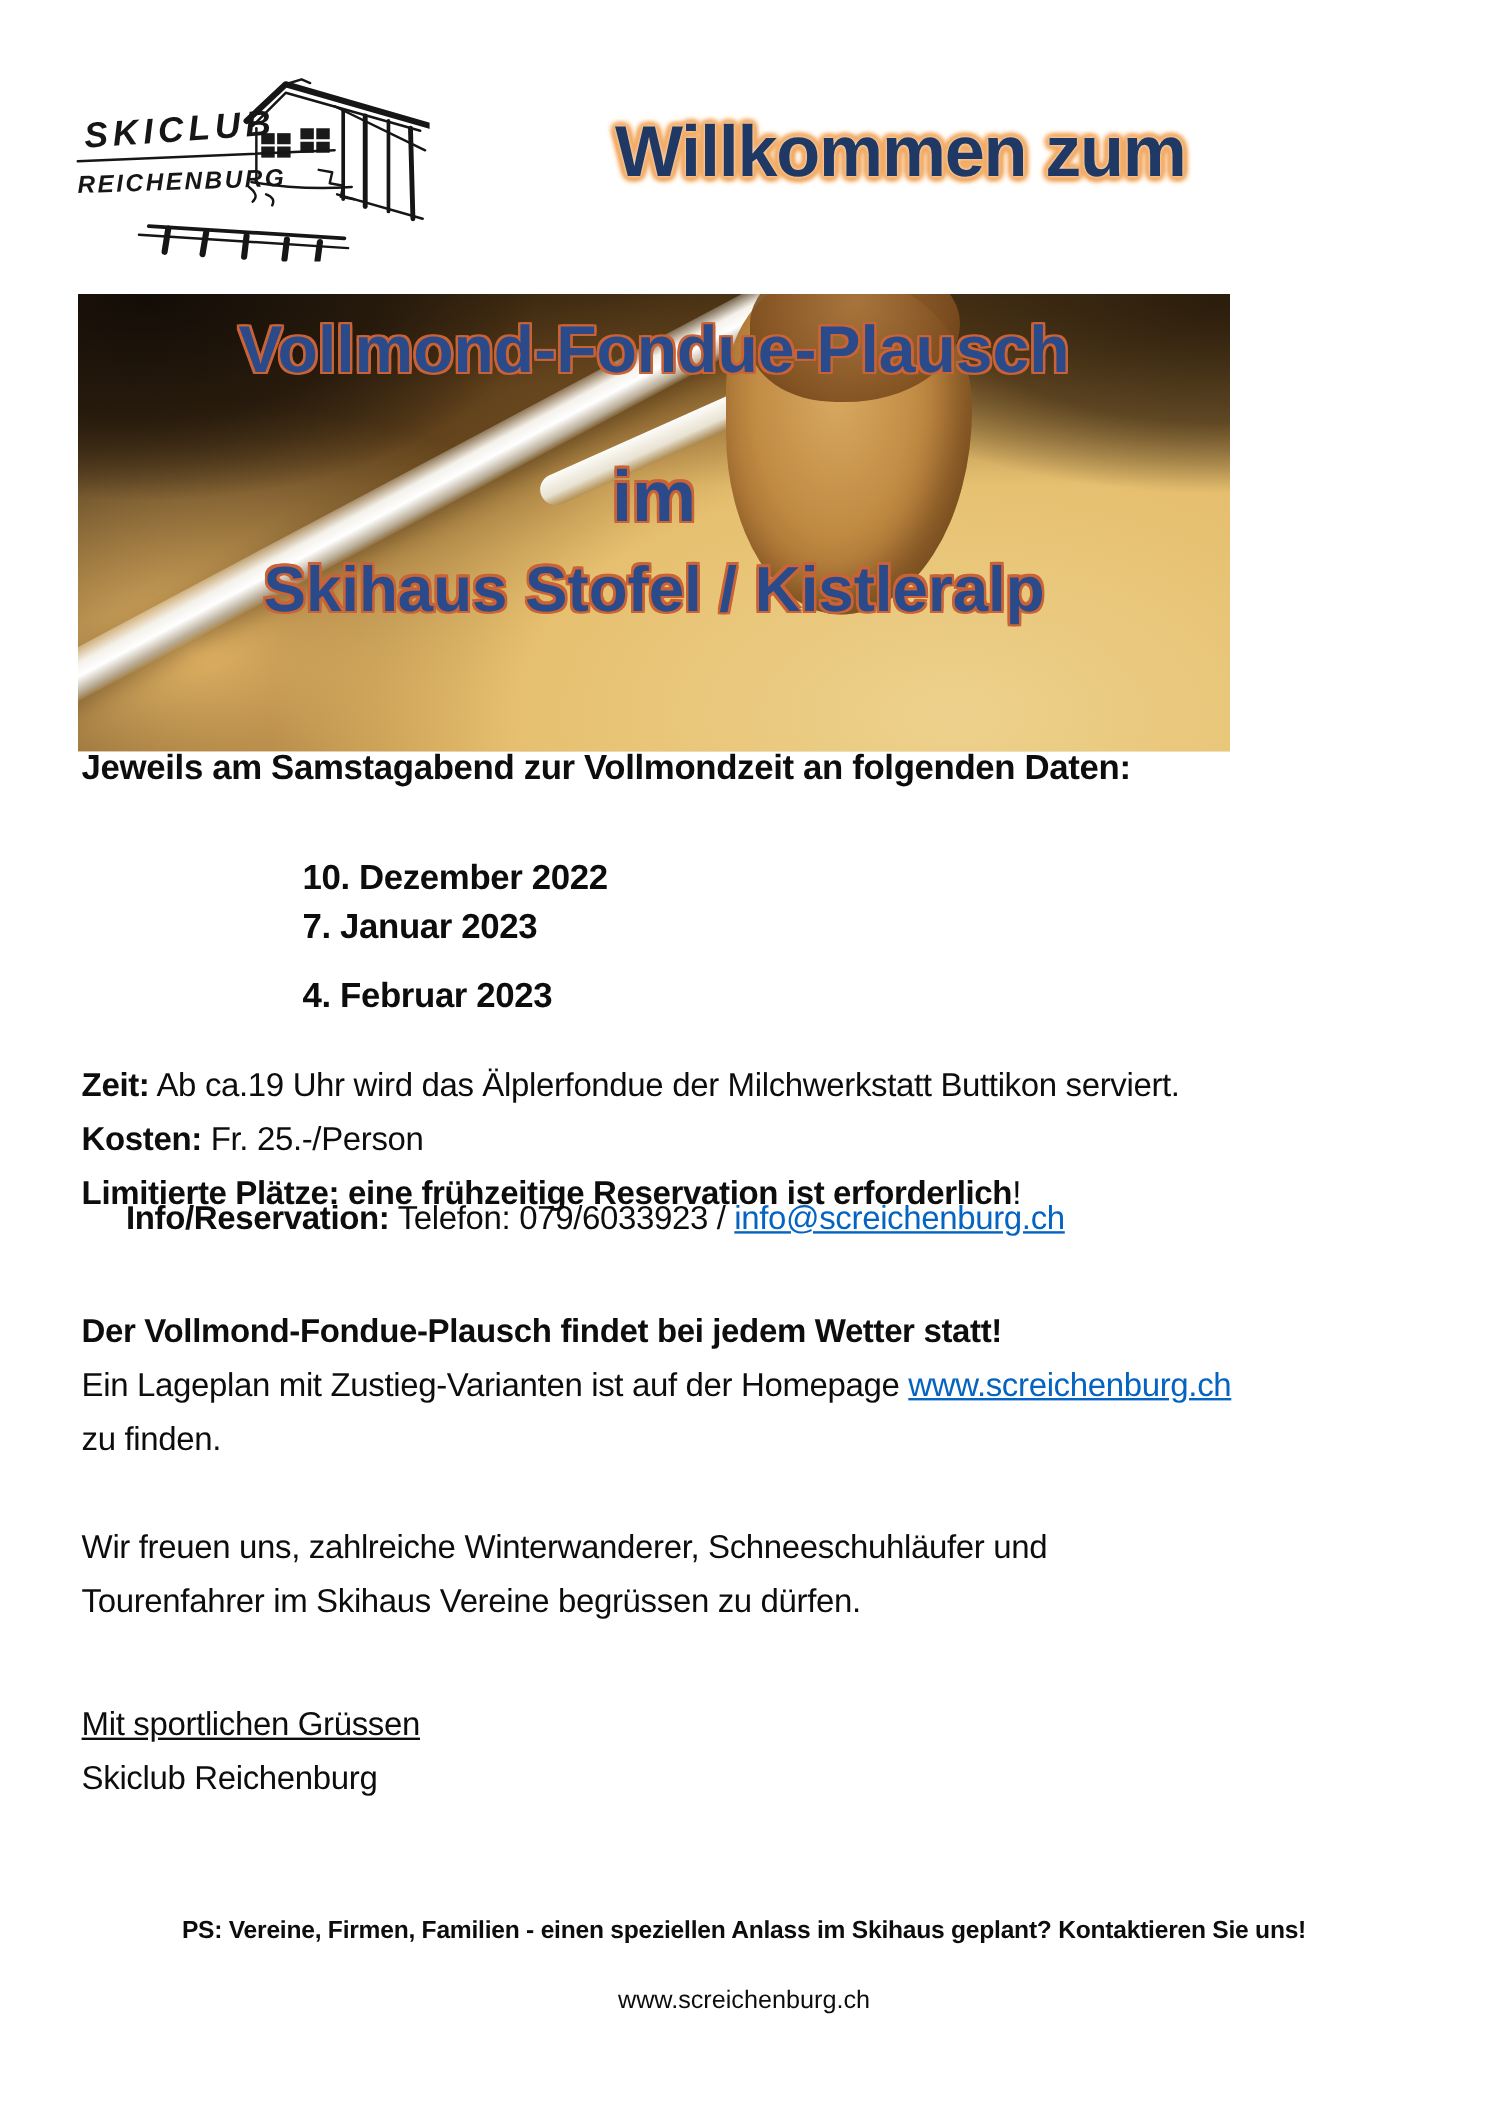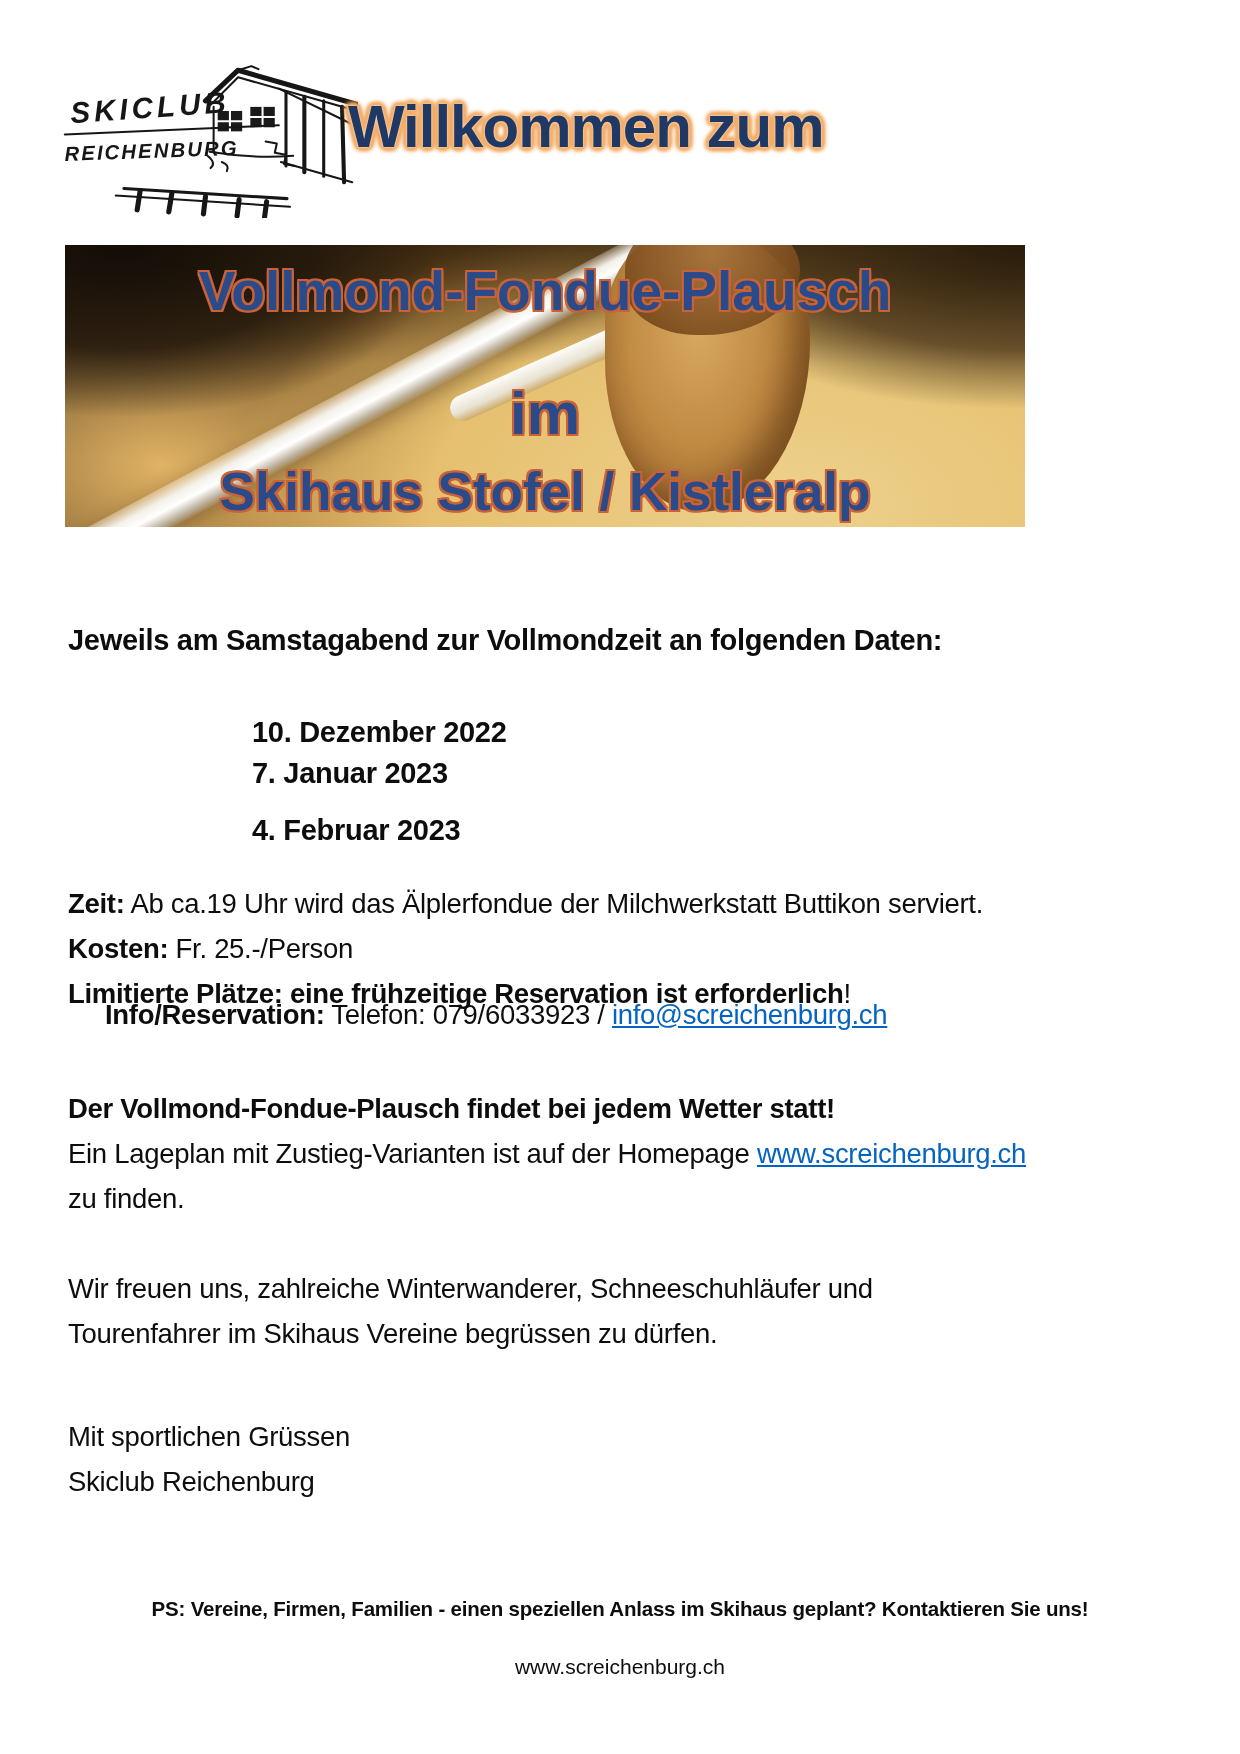--- a/index.html
+++ b/index.html
@@ -9,33 +9,33 @@
     background:#ffffff; overflow:hidden;
     font-family:"Liberation Sans", sans-serif; color:#111;
   }
 
   
   .logo { position:absolute; left:56px; top:60px; width:302px; height:158px; }
 
   
   .headline {
     position:absolute; left:348px; top:92px; width:640px;
-    text-align:left; font-size:60px; font-weight:bold; letter-spacing:-1px;
+    text-align:right; font-size:60px; font-weight:bold; letter-spacing:-1px;
     color:#1f3864; white-space:nowrap;
     text-shadow:
       0 0 3px #fbe3cb, 0 0 6px #f6bd8d,
       -2px -2px 4px #f0a050, 2px -2px 4px #f0a050,
       -2px 2px 4px #f0a050, 2px 2px 4px #f0a050,
       0 3px 5px #f0a050, 0 -3px 5px #f0a050,
       3px 0 5px #f0a050, -3px 0 5px #f0a050;
   }
 
   
   .banner {
-    position:absolute; left:65px; top:245px; width:960px; height:282px;
+    position:absolute; left:65px; top:245px; width:960px; height:381px;
     overflow:hidden; background:#d9a855;
     background-image:
       radial-gradient(ellipse 430px 230px at 6% 0%,  rgba(18,12,7,0.96) 0%, rgba(34,23,11,0.85) 45%, rgba(34,23,11,0) 75%),
       radial-gradient(ellipse 500px 220px at 99% 2%, rgba(38,25,10,0.92) 0%, rgba(56,38,16,0.7) 45%, rgba(56,38,16,0) 72%),
       linear-gradient(180deg, rgba(52,35,14,0.75) 0%, rgba(84,56,22,0.4) 20%, rgba(84,56,22,0) 42%),
       radial-gradient(ellipse 760px 420px at 76% 92%, #edd18c 0%, #e6c070 48%, rgba(230,192,112,0) 75%),
       radial-gradient(ellipse 520px 300px at 10% 78%, #e0b264 0%, rgba(224,178,100,0) 70%),
       linear-gradient(135deg, #2a1d0f 0%, #5a3d1a 28%, #b4813a 52%, #ddae5f 72%, #e7c273 100%);
   }
   .fork {
@@ -154,19 +154,19 @@
   <p class="t" style="top:999px;margin-left:37px;"><span class="b">Info/Reservation:</span><span> Telefon: 079/6033923 / </span><a class="link">info@screichenburg.ch</a></p>
 
   <p class="t b" style="top:1093px;">Der Vollmond-Fondue-Plausch findet bei jedem Wetter statt!</p>
 
   <p class="t" style="top:1138px;text-align:right;"><span>Ein Lageplan mit Zustieg-Varianten ist auf der Homepage </span><a class="link">www.screichenburg.ch</a></p>
   <p class="t" style="top:1183px;">zu finden.</p>
 
   <p class="t" style="top:1273px;">Wir freuen uns, zahlreiche Winterwanderer, Schneeschuhläufer und</p>
   <p class="t" style="top:1318px;">Tourenfahrer im Skihaus Vereine begrüssen zu dürfen.</p>
 
-  <p class="t" style="top:1421px;">Mit sportlichen Grüssen</p>
+  <p class="t" style="top:1421px;text-decoration:underline;">Mit sportlichen Grüssen</p>
   <p class="t" style="top:1466px;">Skiclub Reichenburg</p>
 
   <p class="ps">PS: Vereine, Firmen, Familien - einen speziellen Anlass im Skihaus geplant? Kontaktieren Sie uns!</p>
   <p class="site">www.screichenburg.ch</p>
 
 </div>
 
 </body></html>

